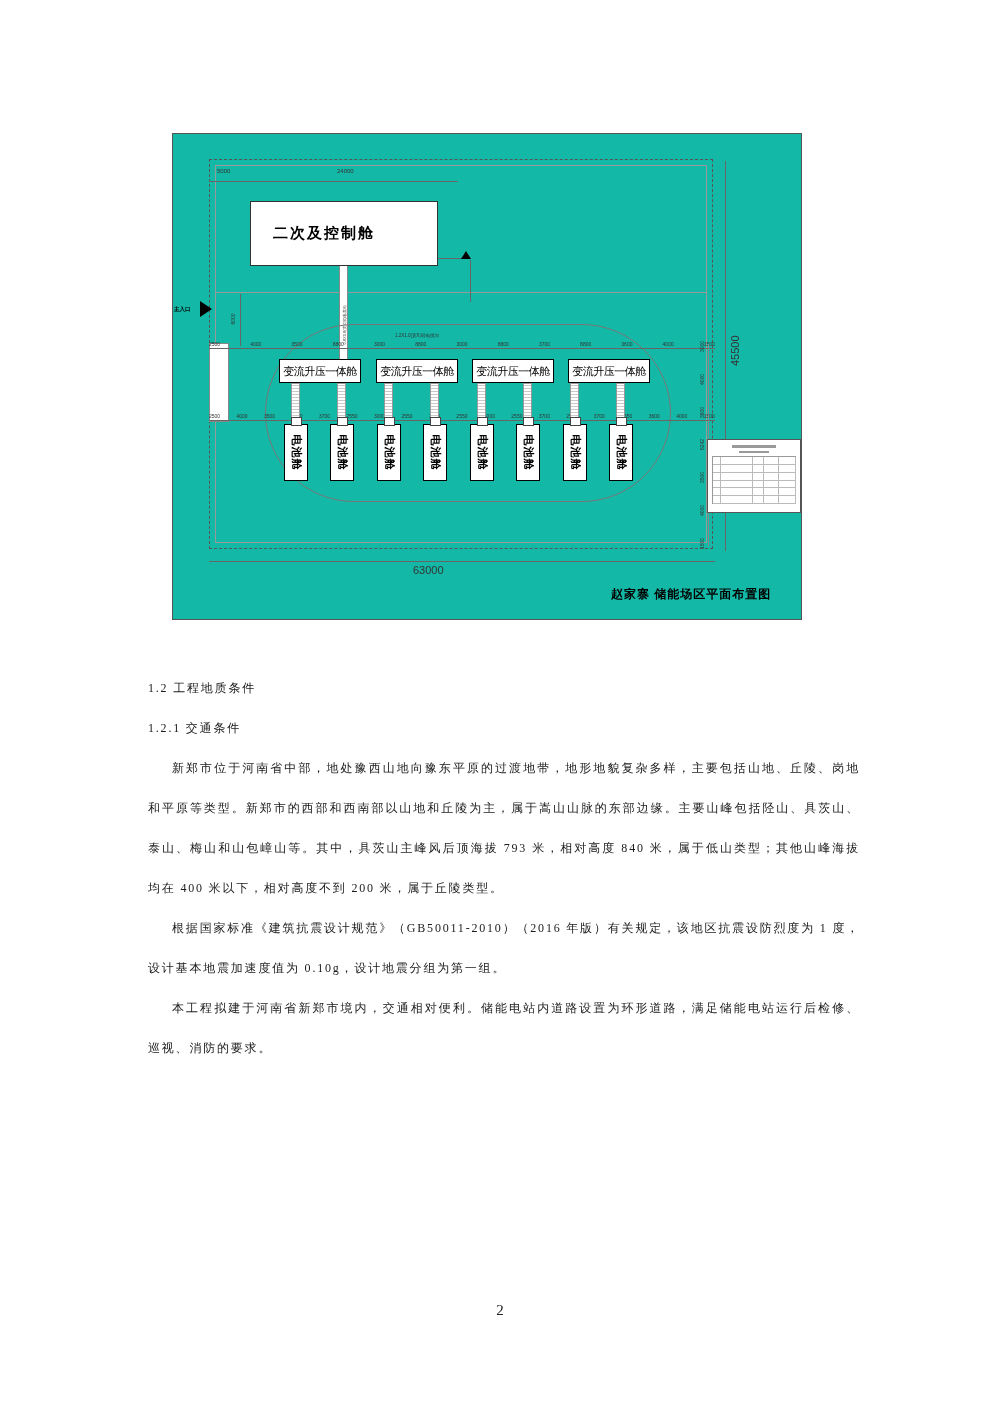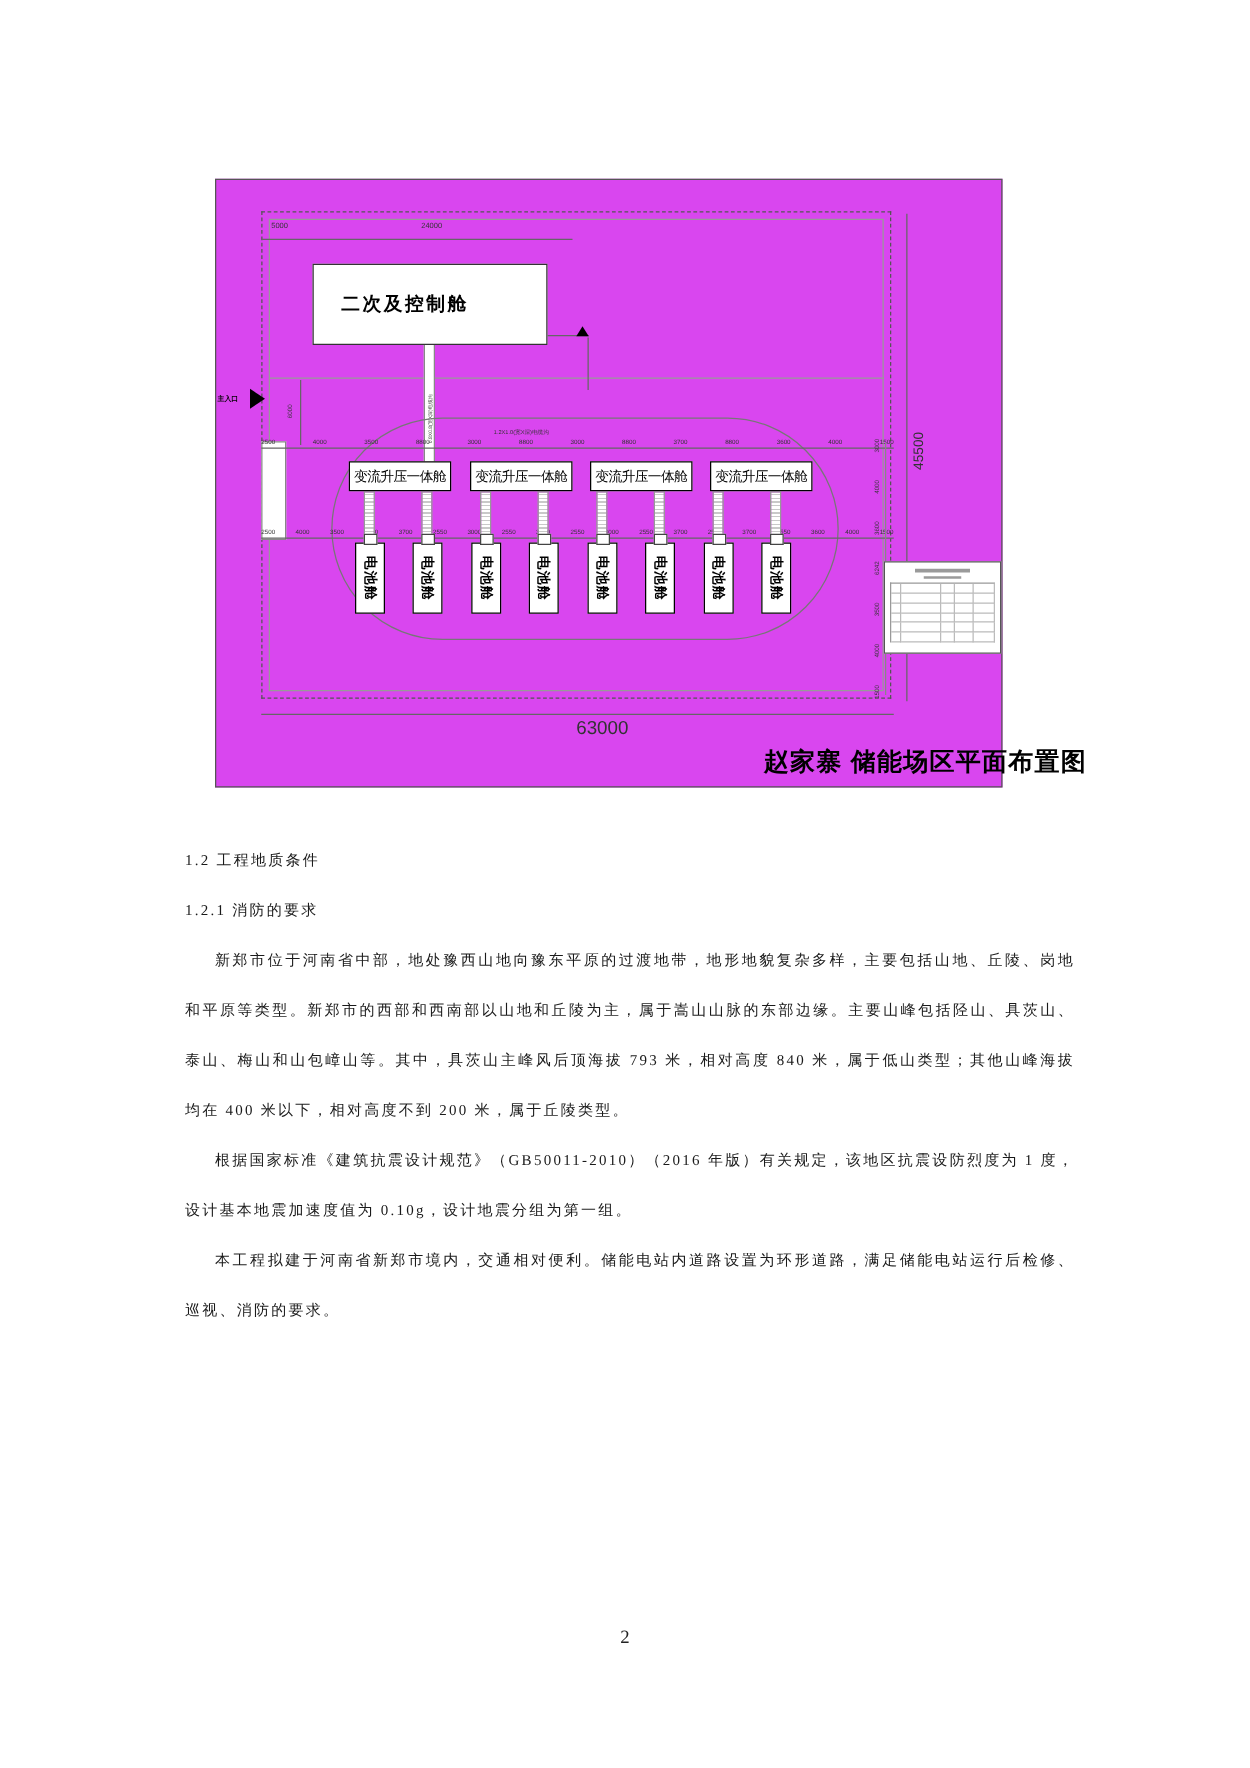--- a/index.html
+++ b/index.html
@@ -3,22 +3,22 @@
 <meta charset="utf-8">
 <style>
   html,body{margin:0;padding:0;}
   body{
     width:1000px;height:1414px;position:relative;background:#ffffff;
     font-family:"Liberation Serif","DejaVu Serif",serif;color:#1c1c1c;
     overflow:hidden;
   }
   
   .figure{
-    position:absolute;left:172px;top:143px;width:628px;height:485px;
-    border:1.5px solid #555;background:#d946ef;
+    position:absolute;left:172px;top:133px;width:628px;height:485px;
+    border:1.5px solid #555;background:#14b8a6;
     font-family:"Liberation Sans","DejaVu Sans",sans-serif;
   }
   .figure *{box-sizing:border-box;}
   .boundary-dashed{position:absolute;left:36px;top:25px;width:504px;height:390px;border:1px dashed #555;}
   .fence-rect{position:absolute;left:42px;top:31px;width:492px;height:378px;border:1px solid #999;}
   .yard-line{position:absolute;left:42px;top:158px;width:492px;border-top:1px solid #999;}
   .left-small-rect{position:absolute;left:36px;top:209px;width:20px;height:79px;border:1px solid #888;background:#fff;}
   .control-building{
     position:absolute;left:77px;top:67px;width:188px;height:65px;border:1.5px solid #333;
     display:flex;align-items:center;padding-left:22px;background:#fff;
@@ -67,41 +67,41 @@
     position:absolute;left:524px;top:210px;height:202px;width:12px;border-right:1px solid #888;
     display:flex;flex-direction:column;justify-content:space-between;align-items:center;
   }
   .right-col span{font-size:5px;color:#333;transform:rotate(-90deg);white-space:nowrap;line-height:1;}
   .vline-45500{position:absolute;left:552px;top:27px;height:390px;border-left:1px solid #666;}
   .label-45500{
     position:absolute;left:556px;top:232px;font-size:11px;color:#333;
     transform:rotate(-90deg);transform-origin:left top;white-space:nowrap;
   }
   .dim-bottom{position:absolute;left:36px;top:427px;width:506px;border-top:1px solid #666;}
-  .label-63000{position:absolute;left:240px;top:430px;font-size:15px;color:#333;margin-left:48px;}
+  .label-63000{position:absolute;left:240px;top:430px;font-size:11px;color:#333;}
   .entrance-label{position:absolute;left:1px;top:172px;font-size:5.5px;font-weight:bold;color:#000;}
   .entrance-tri{position:absolute;left:27px;top:167px;width:0;height:0;
     border-top:8px solid transparent;border-bottom:8px solid transparent;border-left:12px solid #000;}
   .dim-6000-line{position:absolute;left:67px;top:160px;height:52px;border-left:1px solid #666;}
   .dim-6000-label{position:absolute;left:54px;top:182px;font-size:5px;color:#333;transform:rotate(-90deg);}
   .indicator-table{
     position:absolute;left:534px;top:305px;width:94px;height:74px;border:1px solid #555;
     background:#fff;z-index:5;padding:5px 4px 4px 4px;
   }
   .indicator-table .tt1,.indicator-table .tt2{height:2.5px;background:#9a9a9a;margin:0 auto 3px auto;}
   .indicator-table .tt1{width:44px;}
   .indicator-table .tt2{width:30px;}
   .tbl-grid{
     width:100%;height:48px;margin-top:3px;
     display:grid;grid-template-columns:10% 38% 14% 18% 20%;grid-template-rows:repeat(6,1fr);
     border-top:0.8px solid #999;border-left:0.8px solid #999;
   }
   .tbl-grid i{border-right:0.8px solid #bbb;border-bottom:0.8px solid #bbb;display:block;}
   .fig-caption{
-    position:absolute;left:438px;top:452px;font-size:20px;font-weight:bold;color:#000;
+    position:absolute;left:438px;top:452px;font-size:12px;font-weight:bold;color:#000;
     letter-spacing:1px;white-space:nowrap;
   }
   
   .doc{
     position:absolute;left:148px;top:668px;width:712px;
     font-size:20px;line-height:40px;letter-spacing:1.8px;color:#1a1a1a;
   }
   .doc h2,.doc h3,.doc p{margin:0;font-size:12px;font-weight:normal;}
   .doc p{text-indent:2em;text-align:justify;text-justify:inter-character;}
   .page-number{position:absolute;left:0;top:1302px;width:100%;text-align:center;font-size:15px;color:#222;}
@@ -277,19 +277,19 @@
         <i></i>
         <i></i>
     </div>
   </div>
 
   <div class="fig-caption">赵家寨 储能场区平面布置图</div>
 </div>
 
 <div class="doc">
   <h2>1.2 工程地质条件</h2>
-  <h3>1.2.1 消防的要求</h3>
+  <h3>1.2.1 交通条件</h3>
   <p>新郑市位于河南省中部，地处豫西山地向豫东平原的过渡地带，地形地貌复杂多样，主要包括山地、丘陵、岗地和平原等类型。新郑市的西部和西南部以山地和丘陵为主，属于嵩山山脉的东部边缘。主要山峰包括陉山、具茨山、泰山、梅山和山包嶂山等。其中，具茨山主峰风后顶海拔 793 米，相对高度 840 米，属于低山类型；其他山峰海拔均在 400 米以下，相对高度不到 200 米，属于丘陵类型。</p>
   <p>根据国家标准《建筑抗震设计规范》（GB50011-2010）（2016 年版）有关规定，该地区抗震设防烈度为 1 度，设计基本地震加速度值为 0.10g，设计地震分组为第一组。</p>
   <p>本工程拟建于河南省新郑市境内，交通相对便利。储能电站内道路设置为环形道路，满足储能电站运行后检修、巡视、消防的要求。</p>
 </div>
 
 <div class="page-number">2</div>
 
 </body></html>

